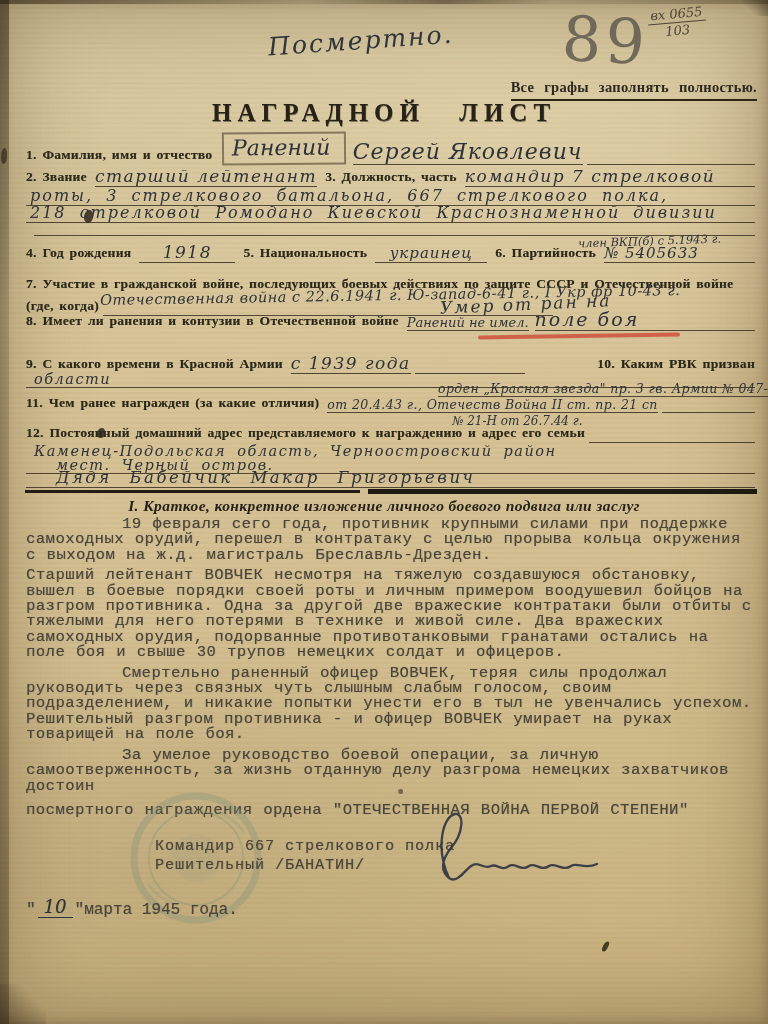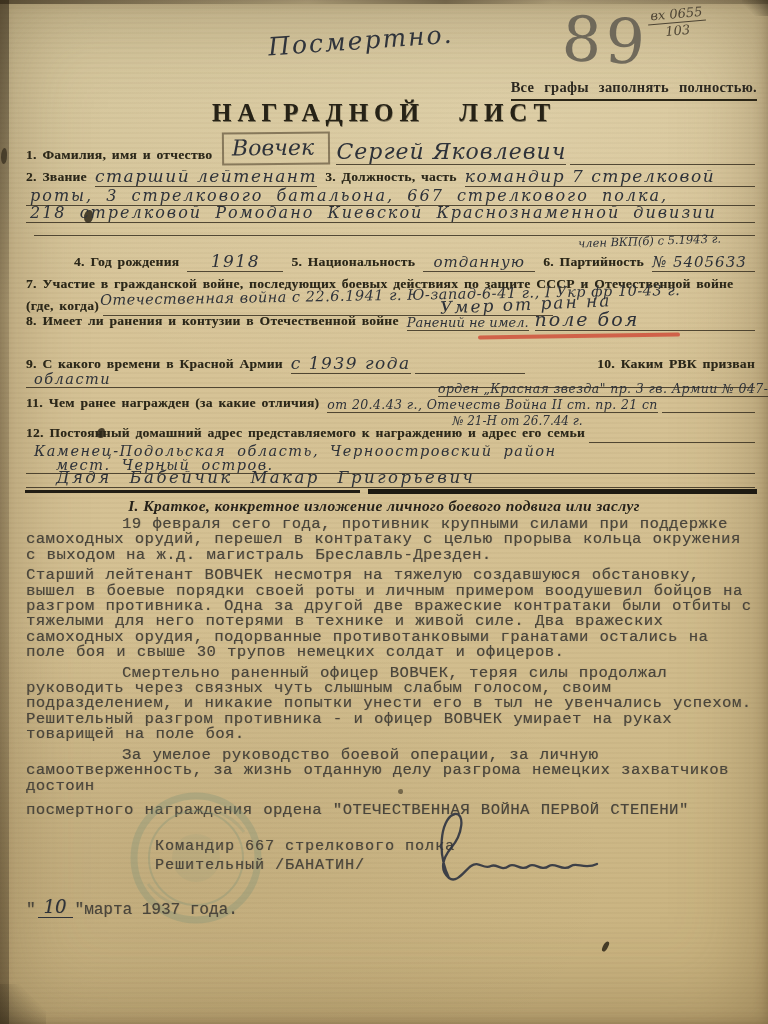--- a/index.html
+++ b/index.html
@@ -38,21 +38,21 @@
   
   .r-f1{top:134px;height:31px;}
   .surname-box{border:2px solid rgba(82,68,46,.6);padding:1px 14px 3px 8px;margin:0 6px 0 10px;font-size:22px;transform:rotate(-.5deg);}
   .names{font-size:22px;letter-spacing:1px;}
   .r-f2f3{top:165px;height:22px;}
   .hw-md{font-size:17px;letter-spacing:1.5px;}
   .r-f3b{top:189px;height:16px;} .r-f3c{top:206px;height:16px;}
   .hw-line{font-size:16px;letter-spacing:2px;word-spacing:6px;margin-left:4px;}
   .r-present{top:219px;height:17px;}
   .party-note{position:absolute;left:578px;top:234px;font-size:11.5px;transform:rotate(-2deg);}
-  .r-f456{top:255px;height:17px;margin-left:48px;}
+  .r-f456{top:246px;height:17px;}
   .hw-sm{font-size:15px;letter-spacing:1px;}
   .f7-label{position:absolute;left:26px;top:276px;}
   .f7-value{position:absolute;left:100px;top:287px;font-size:14.5px;letter-spacing:.5px;transform:rotate(-1deg);}
   .r-gde{top:301px;height:15px;right:215px;}
   .died-note{position:absolute;left:440px;top:294px;font-size:17px;letter-spacing:2px;transform:rotate(-2.5deg);}
   .r-f8{top:313px;height:18px;}
   .f8v1{font-size:13px;margin-left:8px;} .f8v2{font-size:19px;margin-left:6px;letter-spacing:2px;}
   .red-line{position:absolute;left:478px;top:334px;width:202px;height:3.5px;background:#cf5740;border-radius:2px;transform:rotate(-.8deg);opacity:.9;}
   .r-f9f10{top:357px;height:17px;}
   .r-f10b{top:357px;height:15px;} .r-f10c{top:372px;height:15px;}
@@ -98,21 +98,21 @@
     <div class="top">вх 0655</div>
     <div>103</div>
   </div>
   <div class="posthumous hw">Посмертно.</div>
   <div class="page-number">89</div>
   <div class="instruction">Все графы заполнять полностью.</div>
   <div class="title">НАГРАДНОЙ ЛИСТ</div>
 
   <div class="frow r-f1">
     <span class="lbl">1. Фамилия, имя и отчество</span>
-    <span class="hw surname-box">Вовчек</span>
+    <span class="hw surname-box">Ранений</span>
     <span class="hw names u">Сергей Яковлевич</span>
     <span class="fill"></span>
   </div>
 
   <div class="frow r-f2f3">
     <span class="lbl">2. Звание</span>
     <span class="hw hw-md u gap">старший лейтенант</span>
     <span class="lbl gap">3. Должность, часть</span>
     <span class="hw hw-md u gap" style="flex:1;">командир 7 стрелковой</span>
   </div>
@@ -126,21 +126,21 @@
   <div class="frow r-present">
     <span class="lbl"></span>
     <span class="hw hw-md u gap" style="flex:1;"></span>
   </div>
   <div class="party-note hw">член ВКП(б) с 5.1943 г.</div>
 
   <div class="frow r-f456">
     <span class="lbl">4. Год рождения</span>
     <span class="hw hw-md u gap" style="flex:0 0 96px;text-align:center;font-style:italic;">1918</span>
     <span class="lbl gap">5. Национальность</span>
-    <span class="hw hw-sm u gap" style="flex:0 0 112px;text-align:center;">отданную</span>
+    <span class="hw hw-sm u gap" style="flex:0 0 112px;text-align:center;">украинец</span>
     <span class="lbl gap">6. Партийность</span>
     <span class="hw hw-sm u gap" style="flex:1;">№ 5405633</span>
   </div>
 
   <div class="f7-label lbl">7. Участие в гражданской войне, последующих боевых действиях по защите СССР и Отечественной войне</div>
   <div class="f7-value hw">Отечественная война с 22.6.1941 г. Ю-запад-6-41 г., I Укр фр 10-43 г.</div>
   <div class="frow r-gde">
     <span class="lbl">(где, когда)</span>
     <span class="fill"></span>
   </div>
@@ -211,16 +211,16 @@
   <svg class="sig-svg" width="200" height="95" viewBox="0 0 200 95">
     <path d="M44,70 C30,40 38,8 50,6 C60,5 58,26 46,40 C38,50 34,62 44,70 C52,76 60,62 66,58
              C74,52 78,62 86,58 C92,55 96,64 104,58 C110,54 116,64 124,58 C130,54 136,64 144,58
              C150,54 158,64 166,58 C172,54 180,62 192,56" fill="none" stroke="#2d3340" stroke-width="2.3" stroke-linecap="round" opacity=".9"></path>
   </svg>
 
   <div class="date-row mono">
     <span>"</span>
     <span class="hw date-day">10</span>
     <span>"</span>
-    <span>марта 1937 года.</span>
+    <span>марта 1945 года.</span>
   </div>
 
 </div>
 
 </body></html>

